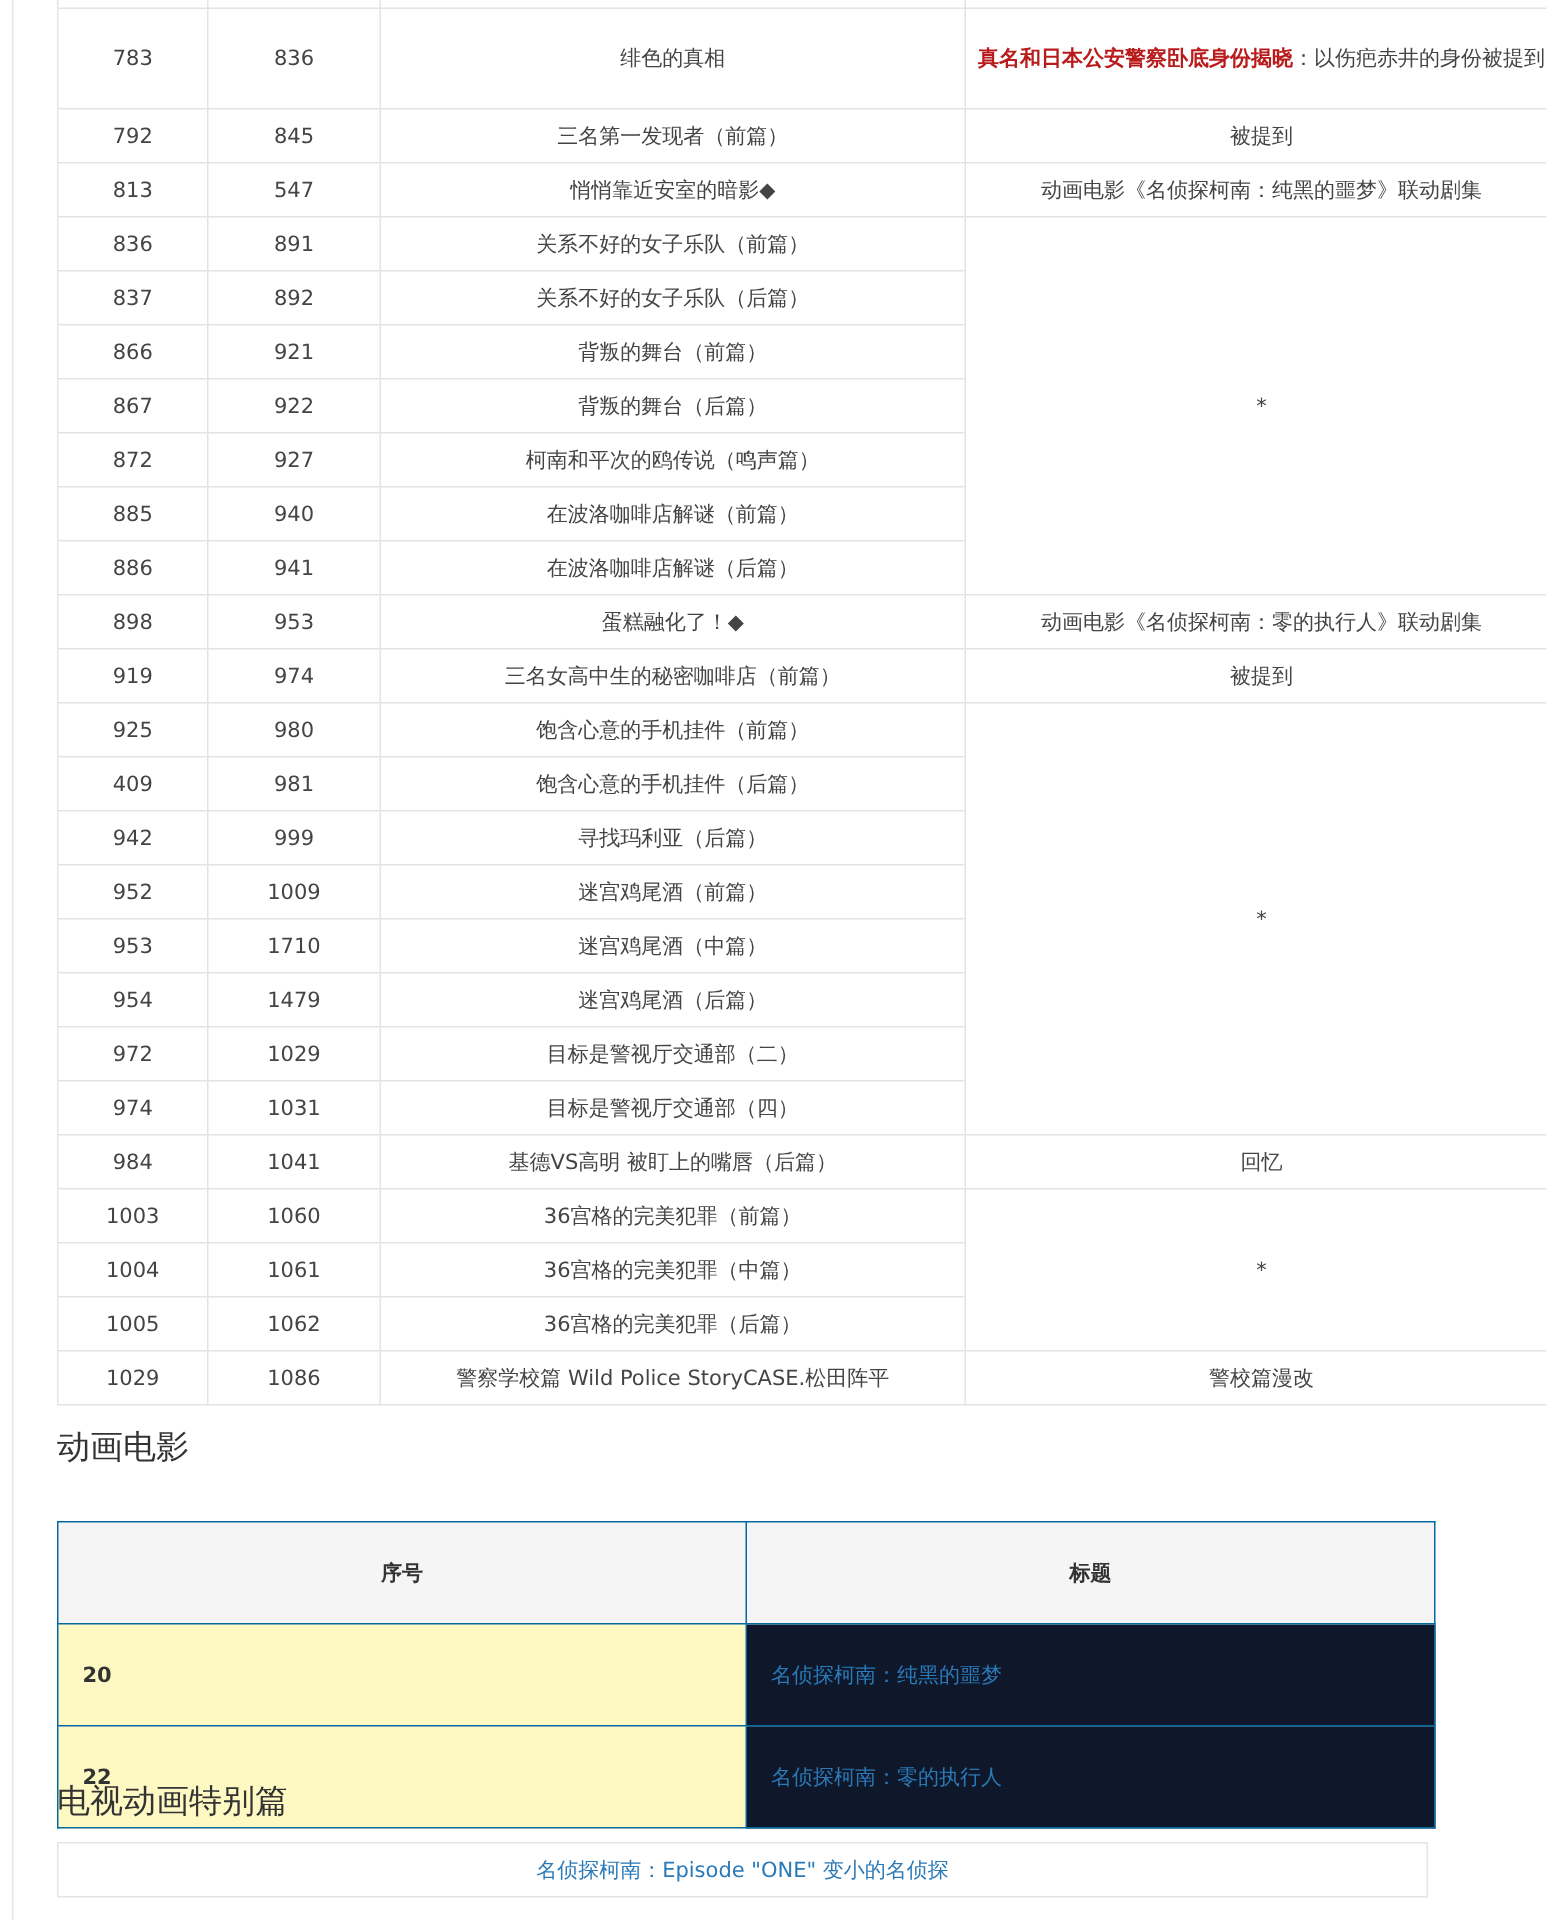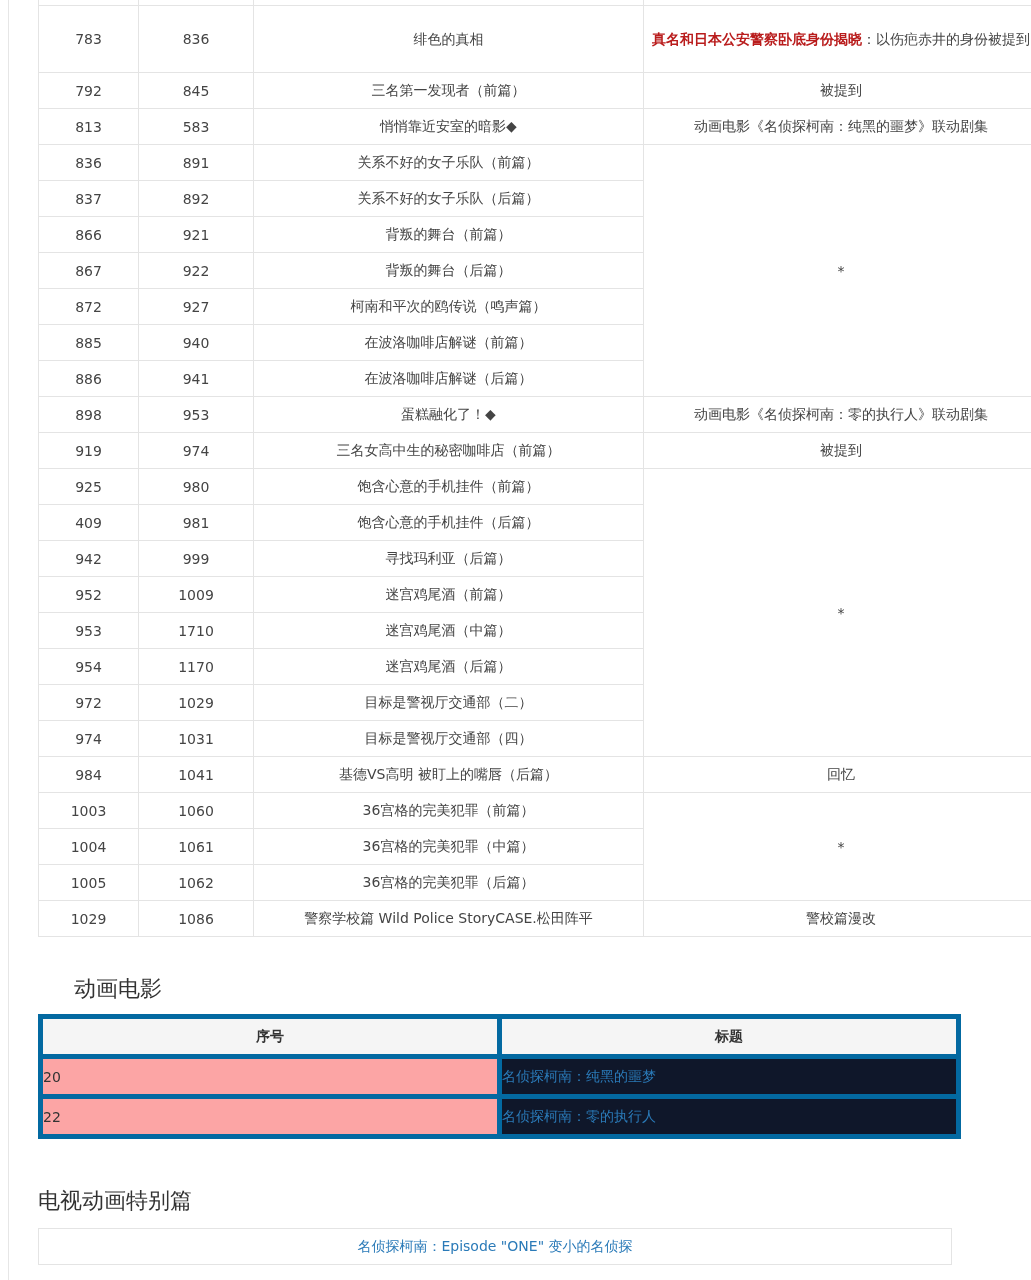--- a/index.html
+++ b/index.html
@@ -21,24 +21,24 @@
   .ep-table tr.stub td { height: 12px; }
   .ep-table b { font-weight: bold; color: #b91c1c; }
   .section-title {
     position: absolute; left: 38px; font-size: 22px; color: #333; font-weight: normal; margin: 0;
   }
   .movie-table {
     position: absolute; left: 38px; top: 1014px; width: 918px;
     border-collapse: collapse; table-layout: fixed; font-size: 14px;
   }
   .movie-table th, .movie-table td {
-    border: 5px solid #0369a1; height: 35px; padding: 0;
+    border: 1px solid #0369a1; height: 35px; padding: 16px;
   }
   .movie-table th { background: #f5f5f5; font-weight: bold; color: #333; }
-  .movie-table td.num { background: #fca5a5; font-weight: normal; color: #333; }
+  .movie-table td.num { background: #fef9c3; font-weight: bold; color: #333; }
   .movie-table td.title { background: #0f172a; }
   a.link { color: #2a7ab8; text-decoration: none; }
   .special-box {
     position: absolute; left: 38px; top: 1228px; width: 912px; height: 35px;
     border: 1px solid #e4e4e4; display: flex; align-items: center; justify-content: center;
     font-size: 14px;
   }
 </style>
 </head>
 <body>
@@ -66,21 +66,21 @@
       <td><b>真名和日本公安警察卧底身份揭晓</b><span>：以伤疤赤井的身份被提到</span></td>
     </tr>
     <tr>
       <td>792</td>
       <td>845</td>
       <td>三名第一发现者（前篇）</td>
       <td>被提到</td>
     </tr>
     <tr>
       <td>813</td>
-      <td>583</td>
+      <td>547</td>
       <td>悄悄靠近安室的暗影◆</td>
       <td>动画电影《名侦探柯南：纯黑的噩梦》联动剧集</td>
     </tr>
     <tr>
       <td>836</td>
       <td>891</td>
       <td>关系不好的女子乐队（前篇）</td>
       <td rowspan="7">*</td>
     </tr>
     <tr>
@@ -146,21 +146,21 @@
       <td>1009</td>
       <td>迷宫鸡尾酒（前篇）</td>
     </tr>
     <tr>
       <td>953</td>
       <td>1710</td>
       <td>迷宫鸡尾酒（中篇）</td>
     </tr>
     <tr>
       <td>954</td>
-      <td>1170</td>
+      <td>1479</td>
       <td>迷宫鸡尾酒（后篇）</td>
     </tr>
     <tr>
       <td>972</td>
       <td>1029</td>
       <td>目标是警视厅交通部（二）</td>
     </tr>
     <tr>
       <td>974</td>
       <td>1031</td>
@@ -190,21 +190,21 @@
     </tr>
     <tr>
       <td>1029</td>
       <td>1086</td>
       <td>警察学校篇 Wild Police StoryCASE.松田阵平</td>
       <td>警校篇漫改</td>
     </tr>
   </tbody>
 </table>
 
-<h2 class="section-title" style="top:974px;margin-left:36px;">动画电影</h2>
+<h2 class="section-title" style="top:950px;">动画电影</h2>
 
 <table class="movie-table">
   <colgroup>
       <col style="width:459px">
       <col style="width:459px">
     </colgroup>
   <thead>
     <tr>
       <th>序号</th>
       <th>标题</th>

